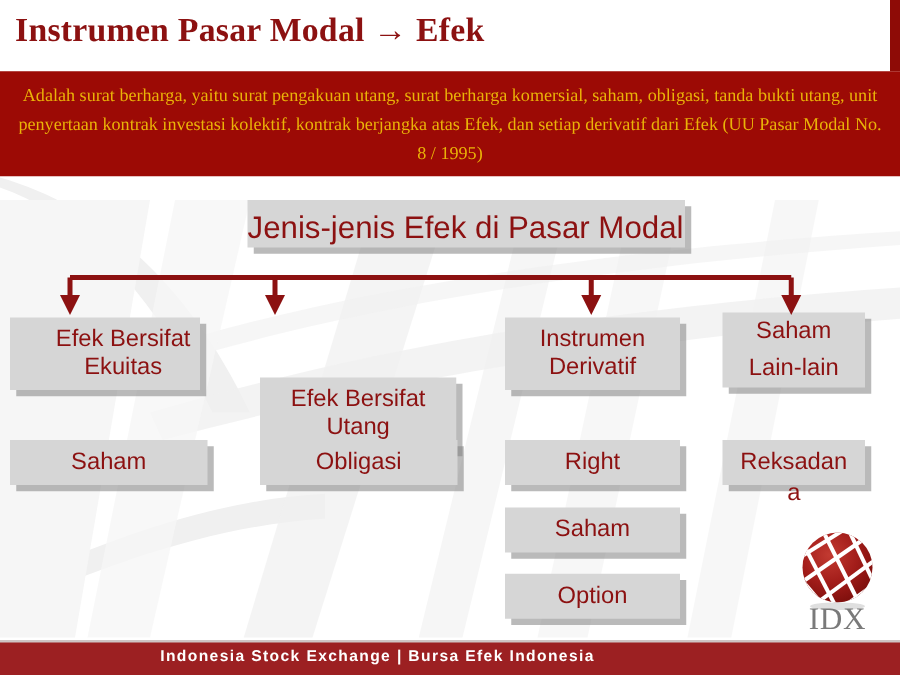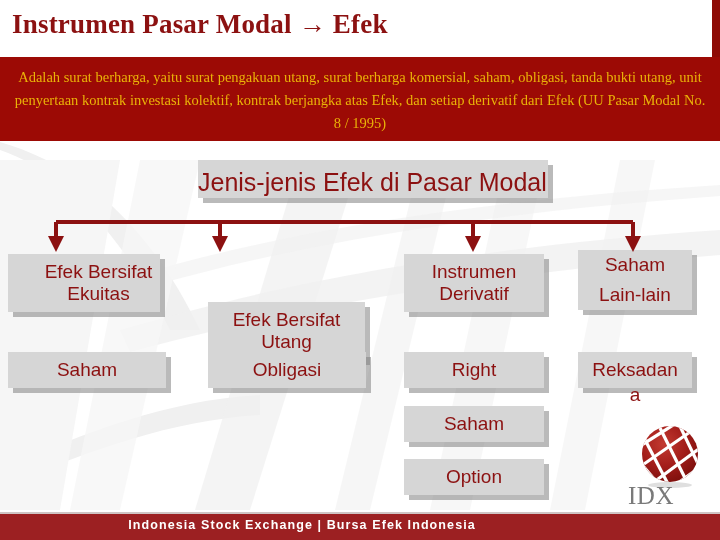--- a/index.html
+++ b/index.html
@@ -125,21 +125,21 @@
     z-index: 3;
   }
 
   
   #idx-logo { position: absolute; left: 628px; top: 424px; width: 84px; height: 86px; }
   #idx-mark { position: absolute; left: 10px; top: 0; width: 64px; height: 64px; }
   #idx-word {
     position: absolute;
     left: 0; top: 58px;
     width: 84px;
-    text-align: left;
+    text-align: center;
     font-family: "Liberation Serif", serif;
     font-size: 25px;
     color: #7a7a7a;
     letter-spacing: 0.5px;
   }
 
   
   #footer {
     position: absolute;
     left: 0; bottom: 0;

